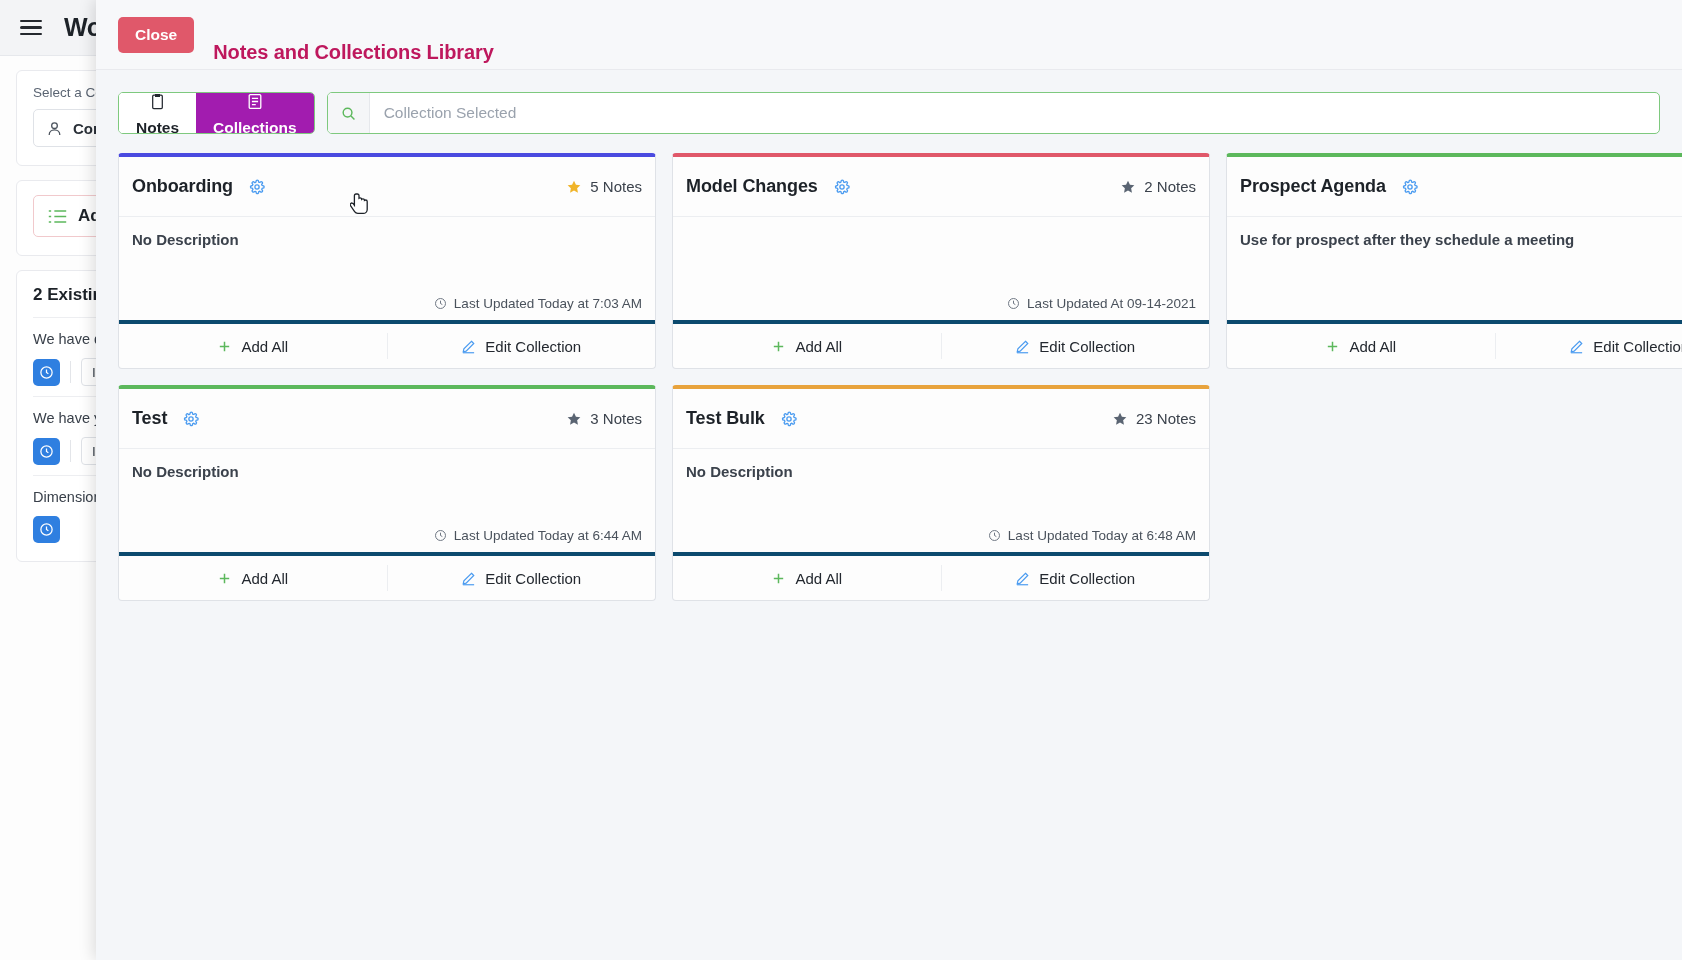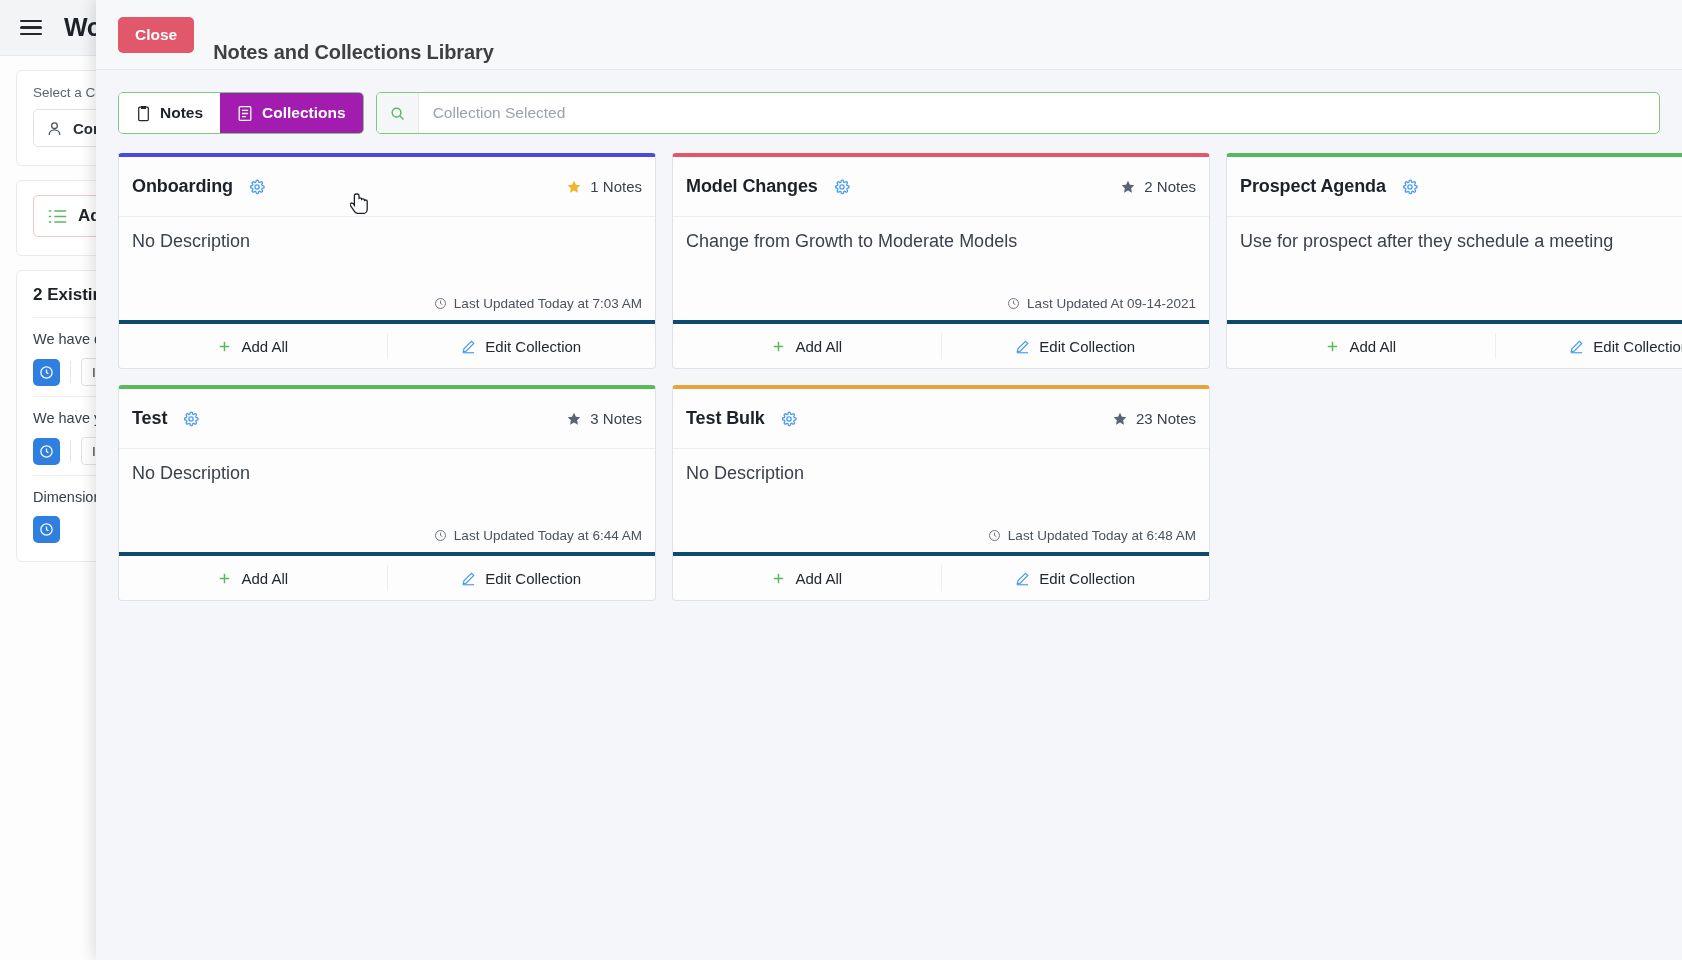--- a/index.html
+++ b/index.html
@@ -78,40 +78,41 @@
     background: #f7f8fa;
     border-bottom: 1px solid #e9eaee;
   }
   .close-button {
     background: #e0586a; color: #ffffff;
     border: none; border-radius: 5px;
     font-size: 15.5px; font-weight: 700;
     padding: 9px 17px; cursor: pointer;
     font-family: "Liberation Sans", sans-serif;
   }
-  .modal-title { font-size: 20px; font-weight: 700; color: #404040; letter-spacing: -0.1px; margin-top: 36px; }
+  .modal-title { font-size: 20px; font-weight: 700; color: #be185d; letter-spacing: -0.1px; margin-top: 36px; }
 
   .modal-body {
     flex: 1; background: #f4f6f9;
     padding: 22px 0 0 0;
     display: flex; flex-direction: column;
     overflow: hidden;
   }
 
   
   .toolbar { display: flex; align-items: stretch; padding: 0 22px 0 22px; gap: 12px; height: 42px; flex: none; }
   .segmented {
     display: flex; border: 1px solid #7ec97e; border-radius: 5px; overflow: hidden;
     background: #fff; flex: none;
   }
   .seg-btn {
     display: flex; align-items: center; gap: 9px;
     padding: 0 17px; font-size: 15.5px; font-weight: 700;
     color: #1d2228; background: #fff; cursor: pointer; border: none;
     font-family: "Liberation Sans", sans-serif;
+    flex-direction: column;
   }
   .seg-btn.active { background: #a21caf; color: #ffffff; }
   .search-wrap {
     flex: 1; display: flex; align-items: stretch;
     border: 1px solid #7ec97e; border-radius: 5px; background: #fff; overflow: hidden;
     margin-right: 0;
   }
   .search-icon-box {
     width: 42px; background: #f5f6f8; border-right: 1px solid #e6e8ec;
     display: flex; align-items: center; justify-content: center; flex: none;
@@ -140,21 +141,21 @@
     height: 60px; flex: none;
     display: flex; align-items: center; justify-content: space-between;
     padding: 0 13px 0 13px;
     border-bottom: 1px solid #eceef1;
   }
   .card-title-wrap { display: flex; align-items: center; gap: 16px; }
   .card-title { font-size: 18px; font-weight: 700; color: #1d2228; letter-spacing: -0.1px; }
   .card-notecount { display: flex; align-items: center; gap: 8px; font-size: 15px; color: #3b424c; }
 
   .card-mid { flex: 1; position: relative; padding: 14px 13px 0 13px; }
-  .card-desc { font-size: 18px; color: #3b424c; }
+  .card-desc { font-size: 15px; color: #3b424c; font-weight: bold; }
   .card-updated {
     position: absolute; right: 13px; bottom: 9px;
     display: flex; align-items: center; gap: 7px;
     font-size: 13.5px; color: #4a525c;
   }
 
   .card-foot {
     height: 48px; flex: none;
     display: flex; align-items: stretch;
     border-top: 4px solid #0c4a6e;
@@ -309,21 +310,21 @@
       <path d="M19.3 14.6a1.5 1.5 0 0 0 .3 1.7l.1.1a1.8 1.8 0 1 1-2.6 2.6l-.1-.1a1.5 1.5 0 0 0-1.7-.3 1.5 1.5 0 0 0-.9 1.4v.2a1.8 1.8 0 1 1-3.7 0v-.1a1.5 1.5 0 0 0-1-1.4 1.5 1.5 0 0 0-1.7.3l-.1.1a1.8 1.8 0 1 1-2.6-2.6l.1-.1a1.5 1.5 0 0 0 .3-1.7 1.5 1.5 0 0 0-1.4-.9h-.2a1.8 1.8 0 1 1 0-3.7h.1a1.5 1.5 0 0 0 1.4-1 1.5 1.5 0 0 0-.3-1.7l-.1-.1a1.8 1.8 0 1 1 2.6-2.6l.1.1a1.5 1.5 0 0 0 1.7.3h.1a1.5 1.5 0 0 0 .9-1.4v-.2a1.8 1.8 0 1 1 3.7 0v.1a1.5 1.5 0 0 0 .9 1.4 1.5 1.5 0 0 0 1.7-.3l.1-.1a1.8 1.8 0 1 1 2.6 2.6l-.1.1a1.5 1.5 0 0 0-.3 1.7v.1a1.5 1.5 0 0 0 1.4.9h.2a1.8 1.8 0 1 1 0 3.7h-.1a1.5 1.5 0 0 0-1.4.9z"></path>
     </svg>
                 </span>
       </div>
       <div class="card-notecount">
             <span class="icon">
     <svg width="16" height="16" viewBox="0 0 24 24" fill="#f0b429">
       <path d="M12 2.5l2.9 6 6.6.9-4.8 4.6 1.2 6.5L12 17.4 6.1 20.5l1.2-6.5L2.5 9.4l6.6-.9z"></path>
     </svg>
                 </span>
-            <span>1 Notes</span>
+            <span>5 Notes</span>
          </div>
     </div>
     <div class="card-mid">
       <div class="card-desc">No Description</div>
       <div class="card-updated">
             <span class="icon">
     <svg width="13" height="13" viewBox="0 0 24 24" fill="none" stroke="#6b7380" stroke-width="1.8">
       <circle cx="12" cy="12" r="9.2"></circle>
                     <path d="M12 6.8V12l3.4 2"></path>
     </svg>
@@ -366,21 +367,20 @@
       <div class="card-notecount">
             <span class="icon">
     <svg width="16" height="16" viewBox="0 0 24 24" fill="#5a6472">
       <path d="M12 2.5l2.9 6 6.6.9-4.8 4.6 1.2 6.5L12 17.4 6.1 20.5l1.2-6.5L2.5 9.4l6.6-.9z"></path>
     </svg>
                 </span>
             <span>2 Notes</span>
          </div>
     </div>
     <div class="card-mid">
-      <div class="card-desc">Change from Growth to Moderate Models</div>
       <div class="card-updated">
             <span class="icon">
     <svg width="13" height="13" viewBox="0 0 24 24" fill="none" stroke="#6b7380" stroke-width="1.8">
       <circle cx="12" cy="12" r="9.2"></circle>
                     <path d="M12 6.8V12l3.4 2"></path>
     </svg>
                 </span>
             <span>Last Updated At 09-14-2021</span>
          </div>
     </div>

